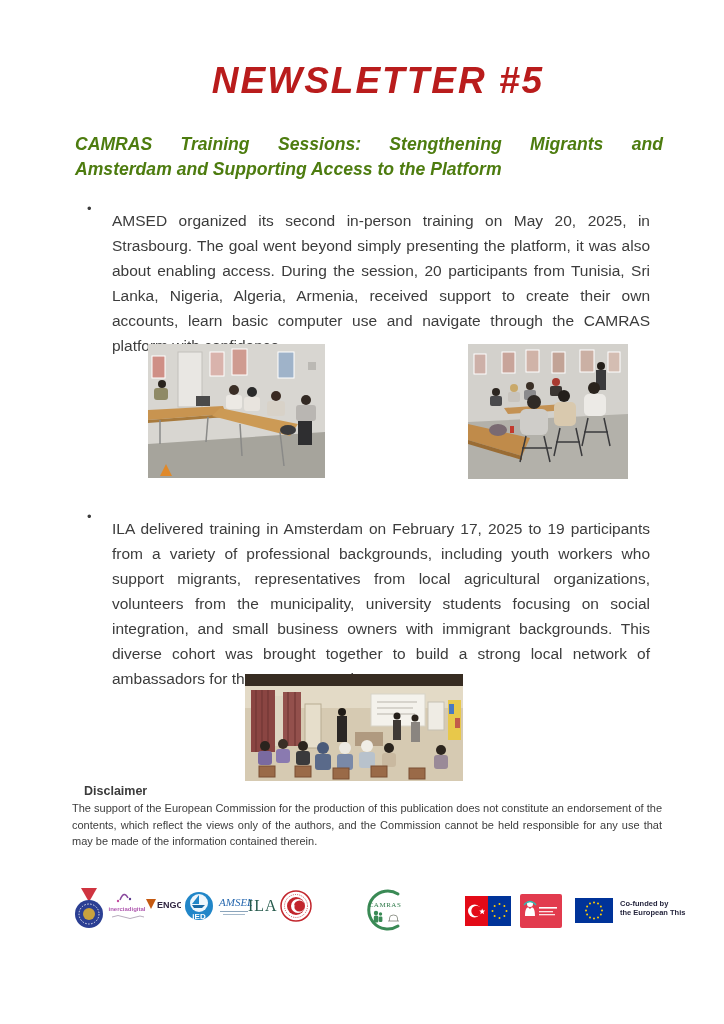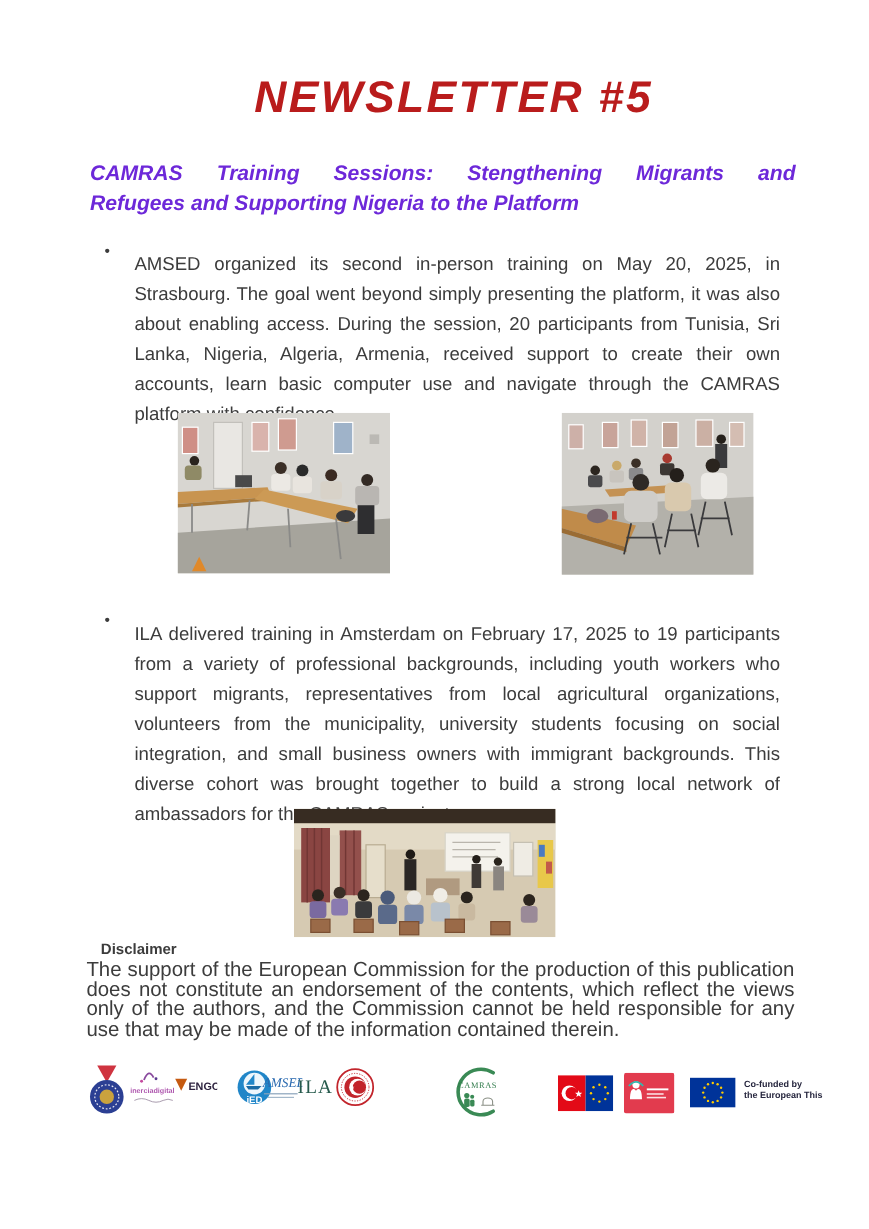--- a/index.html
+++ b/index.html
@@ -4,69 +4,69 @@
 <style>
   html,body{margin:0;padding:0;background:#fff;}
   .page{position:relative;width:724px;height:1024px;background:#ffffff;
         font-family:"Liberation Sans",sans-serif;overflow:hidden;}
 
   .title{position:absolute;top:60px;left:16px;width:724px;text-align:center;
          font-size:37px;font-weight:bold;font-style:italic;color:#b91c1c;
          letter-spacing:2px;margin:0;}
 
   .heading{position:absolute;top:117px;left:75px;width:588px;
-           font-size:17.6px;font-weight:bold;font-style:italic;color:#6d28d9;
+           font-size:17.6px;font-weight:bold;font-style:italic;color:#4d7c0f;
            line-height:25px;}
   .heading .l1{display:block;text-align:justify;text-align-last:justify;}
   .heading .l2{display:block;}
 
   .bullet{position:absolute;display:flex;color:#3c3c3c;}
   .bullet .marker{width:13px;font-size:13px;line-height:25px;}
   .bullet p{margin:12px;flex:1;font-size:15.5px;line-height:25px;text-align:justify;}
   .b1{top:196px;left:87px;width:575px;}
   .b2{top:504px;left:87px;width:575px;}
 
   figure{position:absolute;margin:0;}
   figure svg{display:block;width:100%;height:100%;}
   .ph1{top:344px;left:148px;width:177px;height:134px;}
   .ph2{top:344px;left:468px;width:160px;height:135px;}
   .ph3{top:674px;left:245px;width:218px;height:107px;}
 
   .disclaimer{position:absolute;top:784px;left:72px;width:590px;color:#3c3c3c;}
   .disclaimer h3{margin:0;font-size:12.5px;padding-left:12px;}
-  .disclaimer p{margin:2px 0 0;font-size:17px;line-height:16.5px;text-align:justify;}
+  .disclaimer p{margin:2px 0 0;font-size:11px;line-height:16.5px;text-align:justify;}
 
   .footer{position:absolute;top:884px;left:0;width:724px;height:64px;padding-left:44px;}
   .logo{position:absolute;}
   .logo svg{display:block;width:100%;height:100%;}
   .lg-medal{left:72px;top:2px;width:34px;height:46px;}
   .lg-inercia{left:104px;top:4px;width:46px;height:40px;}
   .lg-tengo{left:145px;top:12px;width:36px;height:16px;}
-  .lg-ied{left:196px;top:6px;width:32px;height:34px;text-decoration:underline;}
+  .lg-ied{left:183px;top:6px;width:32px;height:34px;text-decoration:underline;}
   .lg-amsed{left:218px;top:8px;width:34px;height:30px;}
   .lg-ila{left:248px;top:8px;width:30px;height:26px;text-align:center;}
   .lg-ministry{left:280px;top:6px;width:32px;height:32px;}
-  .lg-camras{left:375px;top:2px;width:46px;height:48px;}
+  .lg-camras{left:362px;top:2px;width:46px;height:48px;}
   .lg-treu{left:465px;top:12px;width:46px;height:30px;}
   .lg-tna{left:520px;top:10px;width:42px;height:34px;}
   .lg-euflag{left:575px;top:14px;width:38px;height:25px;}
   .eu-text{position:absolute;left:620px;top:15px;font-size:7.5px;font-weight:bold;
            color:#26263e;line-height:9px;}
   .eu-text span{display:block;}
 </style>
 </head>
 <body>
 
 <div class="page">
 
   <h1 class="title">NEWSLETTER #5</h1>
 
   <h2 class="heading">
     <span class="l1">CAMRAS Training Sessions: Stengthening Migrants and</span>
-    <span class="l2">Refugees and Supporting Nigeria to the Platform</span>
+    <span class="l2">Amsterdam and Supporting Access to the Platform</span>
   </h2>
 
   <div class="bullet b1">
     <span class="marker">•</span>
     <p>AMSED organized its second in-person training on May 20, 2025, in Strasbourg. The goal went beyond simply presenting the platform, it was also about enabling access. During the session, 20 participants from Tunisia, Sri Lanka, Nigeria, Algeria, Armenia, received support to create their own accounts, learn basic computer use and navigate through the CAMRAS platform with confidence.</p>
   </div>
 
   <figure class="ph1">
     <svg viewBox="0 0 177 134" preserveAspectRatio="none">
       <rect width="177" height="134" fill="#d8d6d1"></rect>

